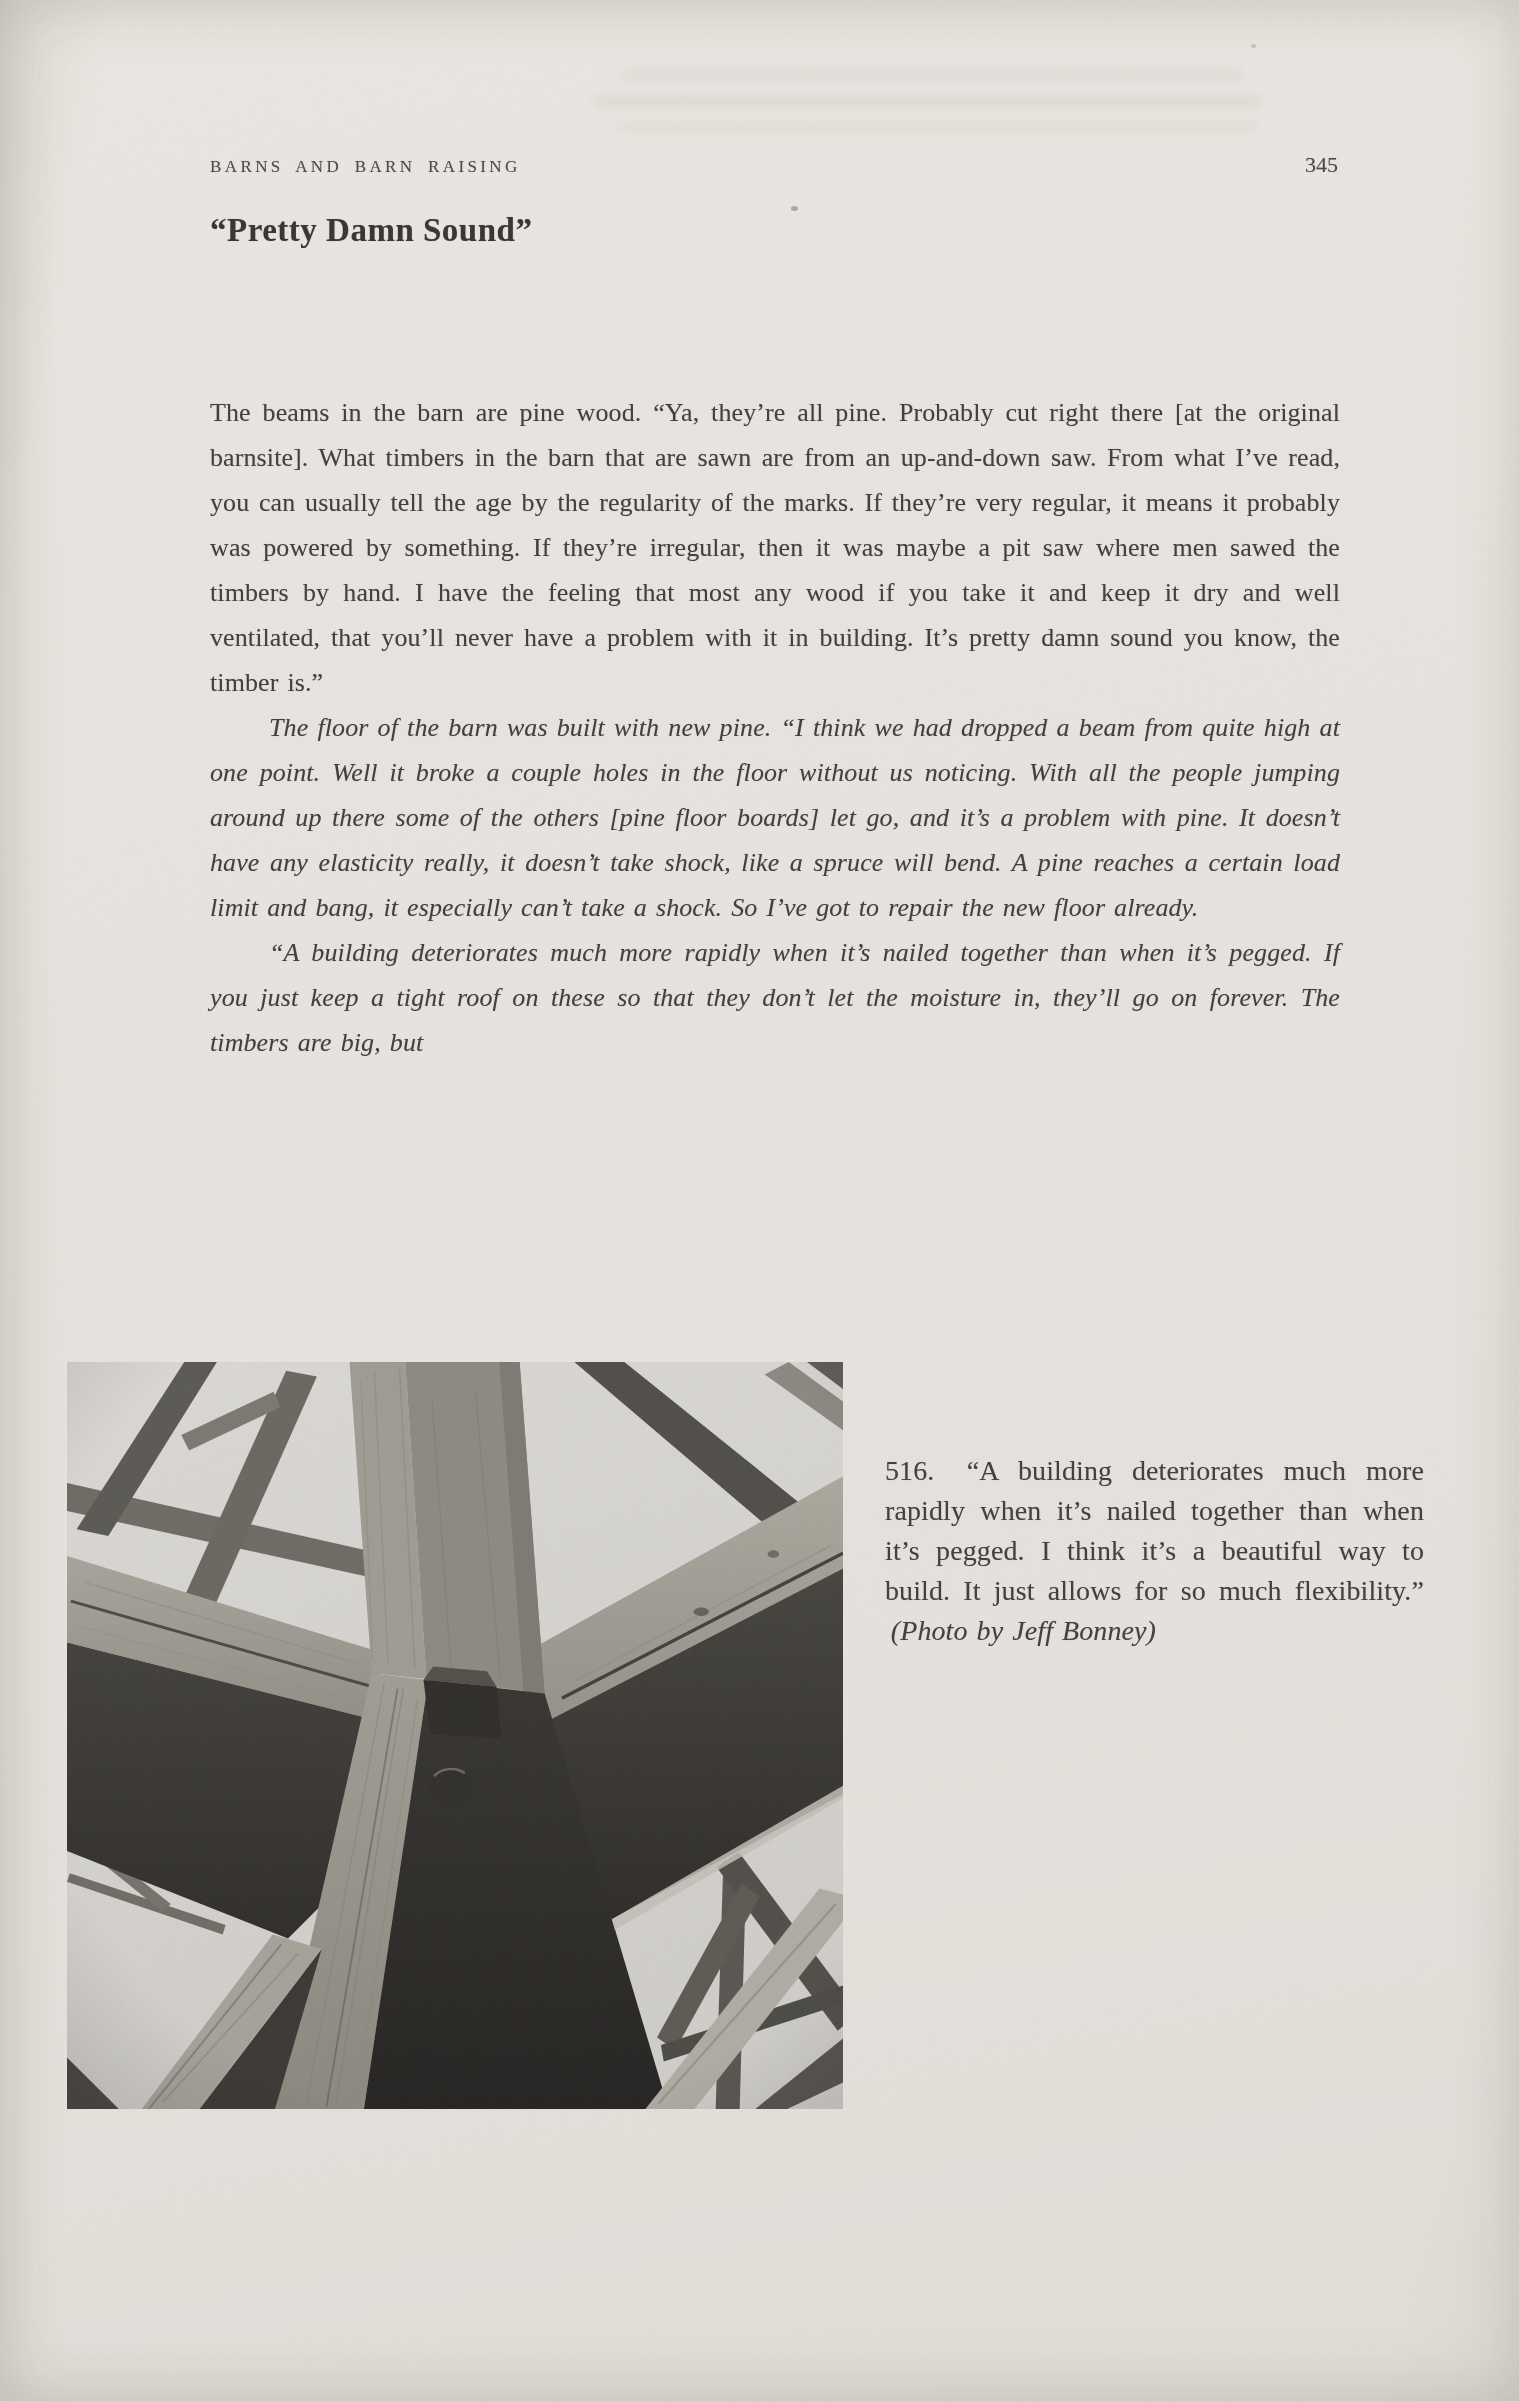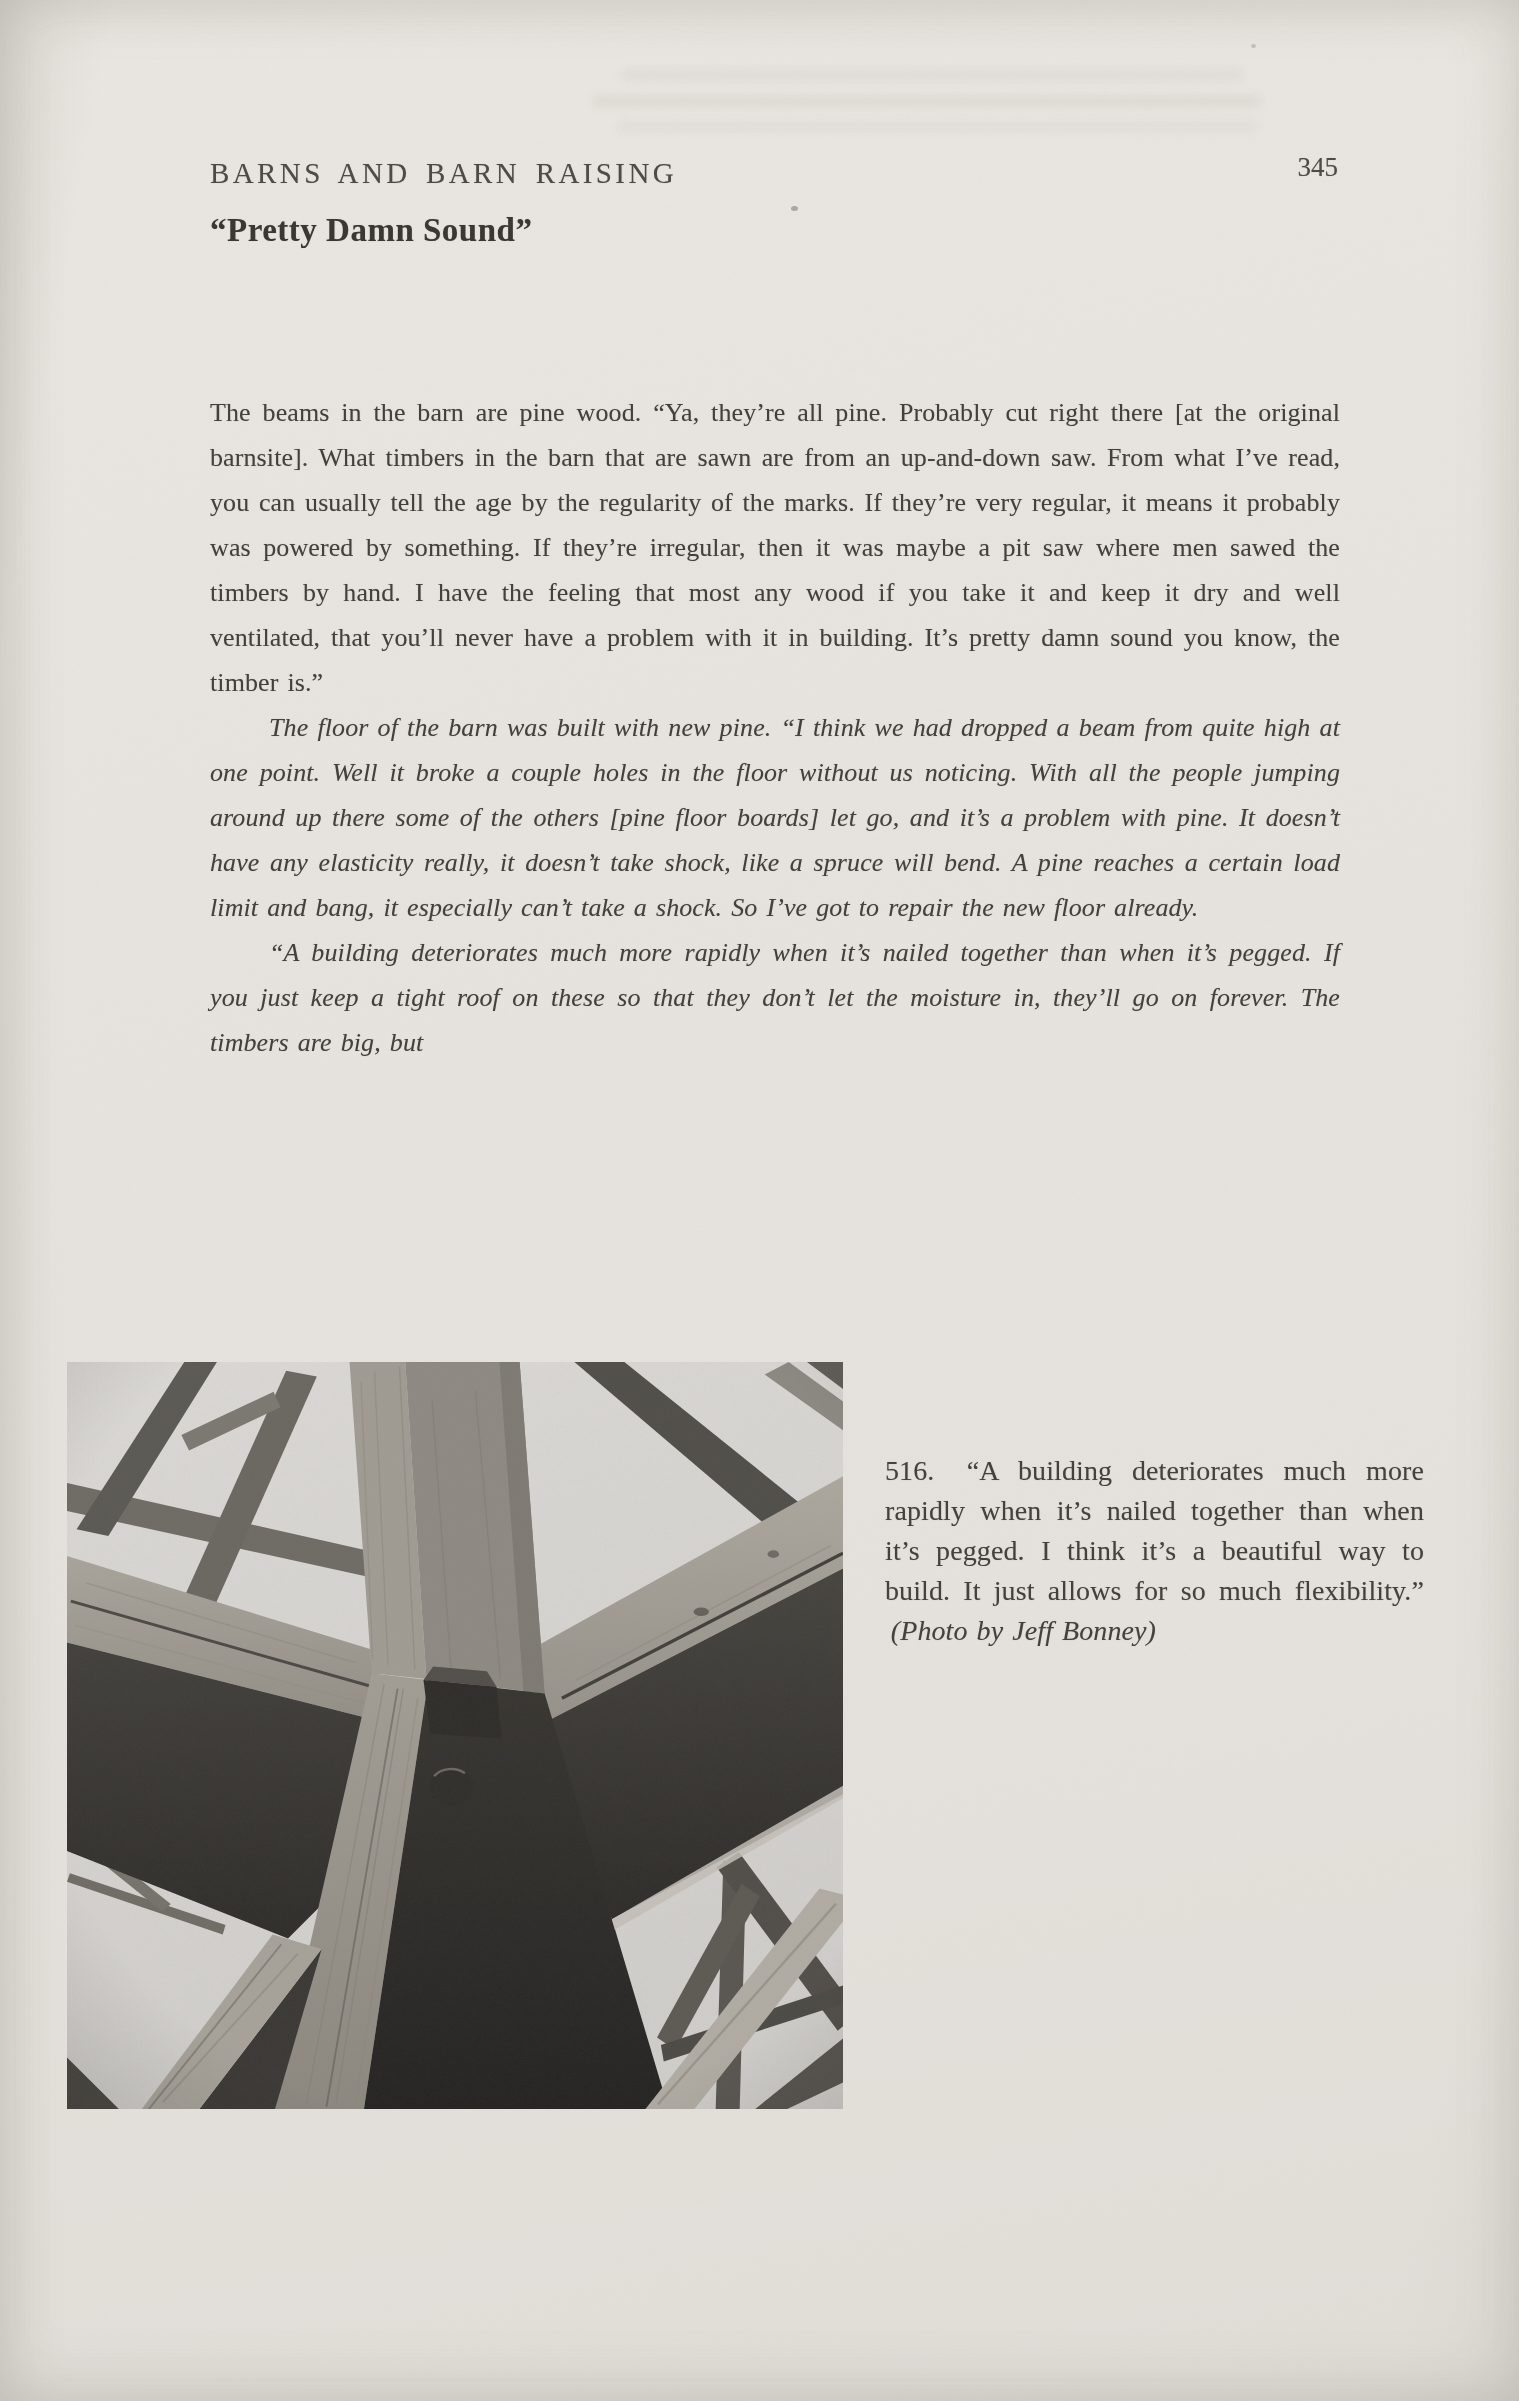--- a/index.html
+++ b/index.html
@@ -12,26 +12,26 @@
       linear-gradient(170deg, #eae7e2 0%, #e7e4df 40%, #e5e2dd 72%, #e1ded8 100%);
     box-shadow: inset 12.5px 8.6px 53px rgba(116,110,100,.18), inset -7.7px -14.4px 62px rgba(116,110,100,.14);
     overflow:hidden;
     font-family:"Liberation Serif", serif;
     color:#3e3c39;
   }
   .txt{ text-shadow:0 0 1px rgba(64,61,57,.28); }
 
   .running-head{
     position:absolute; left:210px; top:157px; width:720px;
-    font-size:29px; letter-spacing:3.4px; word-spacing:4.8px;
+    font-size:17px; letter-spacing:3.4px; word-spacing:4.8px;
     color:#4b4945; white-space:nowrap;
   }
   .page-number{
     position:absolute; left:1143px; top:152px; width:195px;
-    text-align:right; font-size:27px; color:#4a4844;
+    text-align:right; font-size:22px; color:#4a4844;
   }
   .heading{
     position:absolute; left:210px; top:212px; margin:0;
     font-size:33px; font-weight:bold; letter-spacing:0.5px; color:#37352f;
   }
   .body-text{
     position:absolute; left:210px; top:390px; width:1130px;
     font-size:26px; line-height:45px; text-align:justify;
     letter-spacing:0.1px; word-spacing:2.4px; color:#403e3a;
   }

